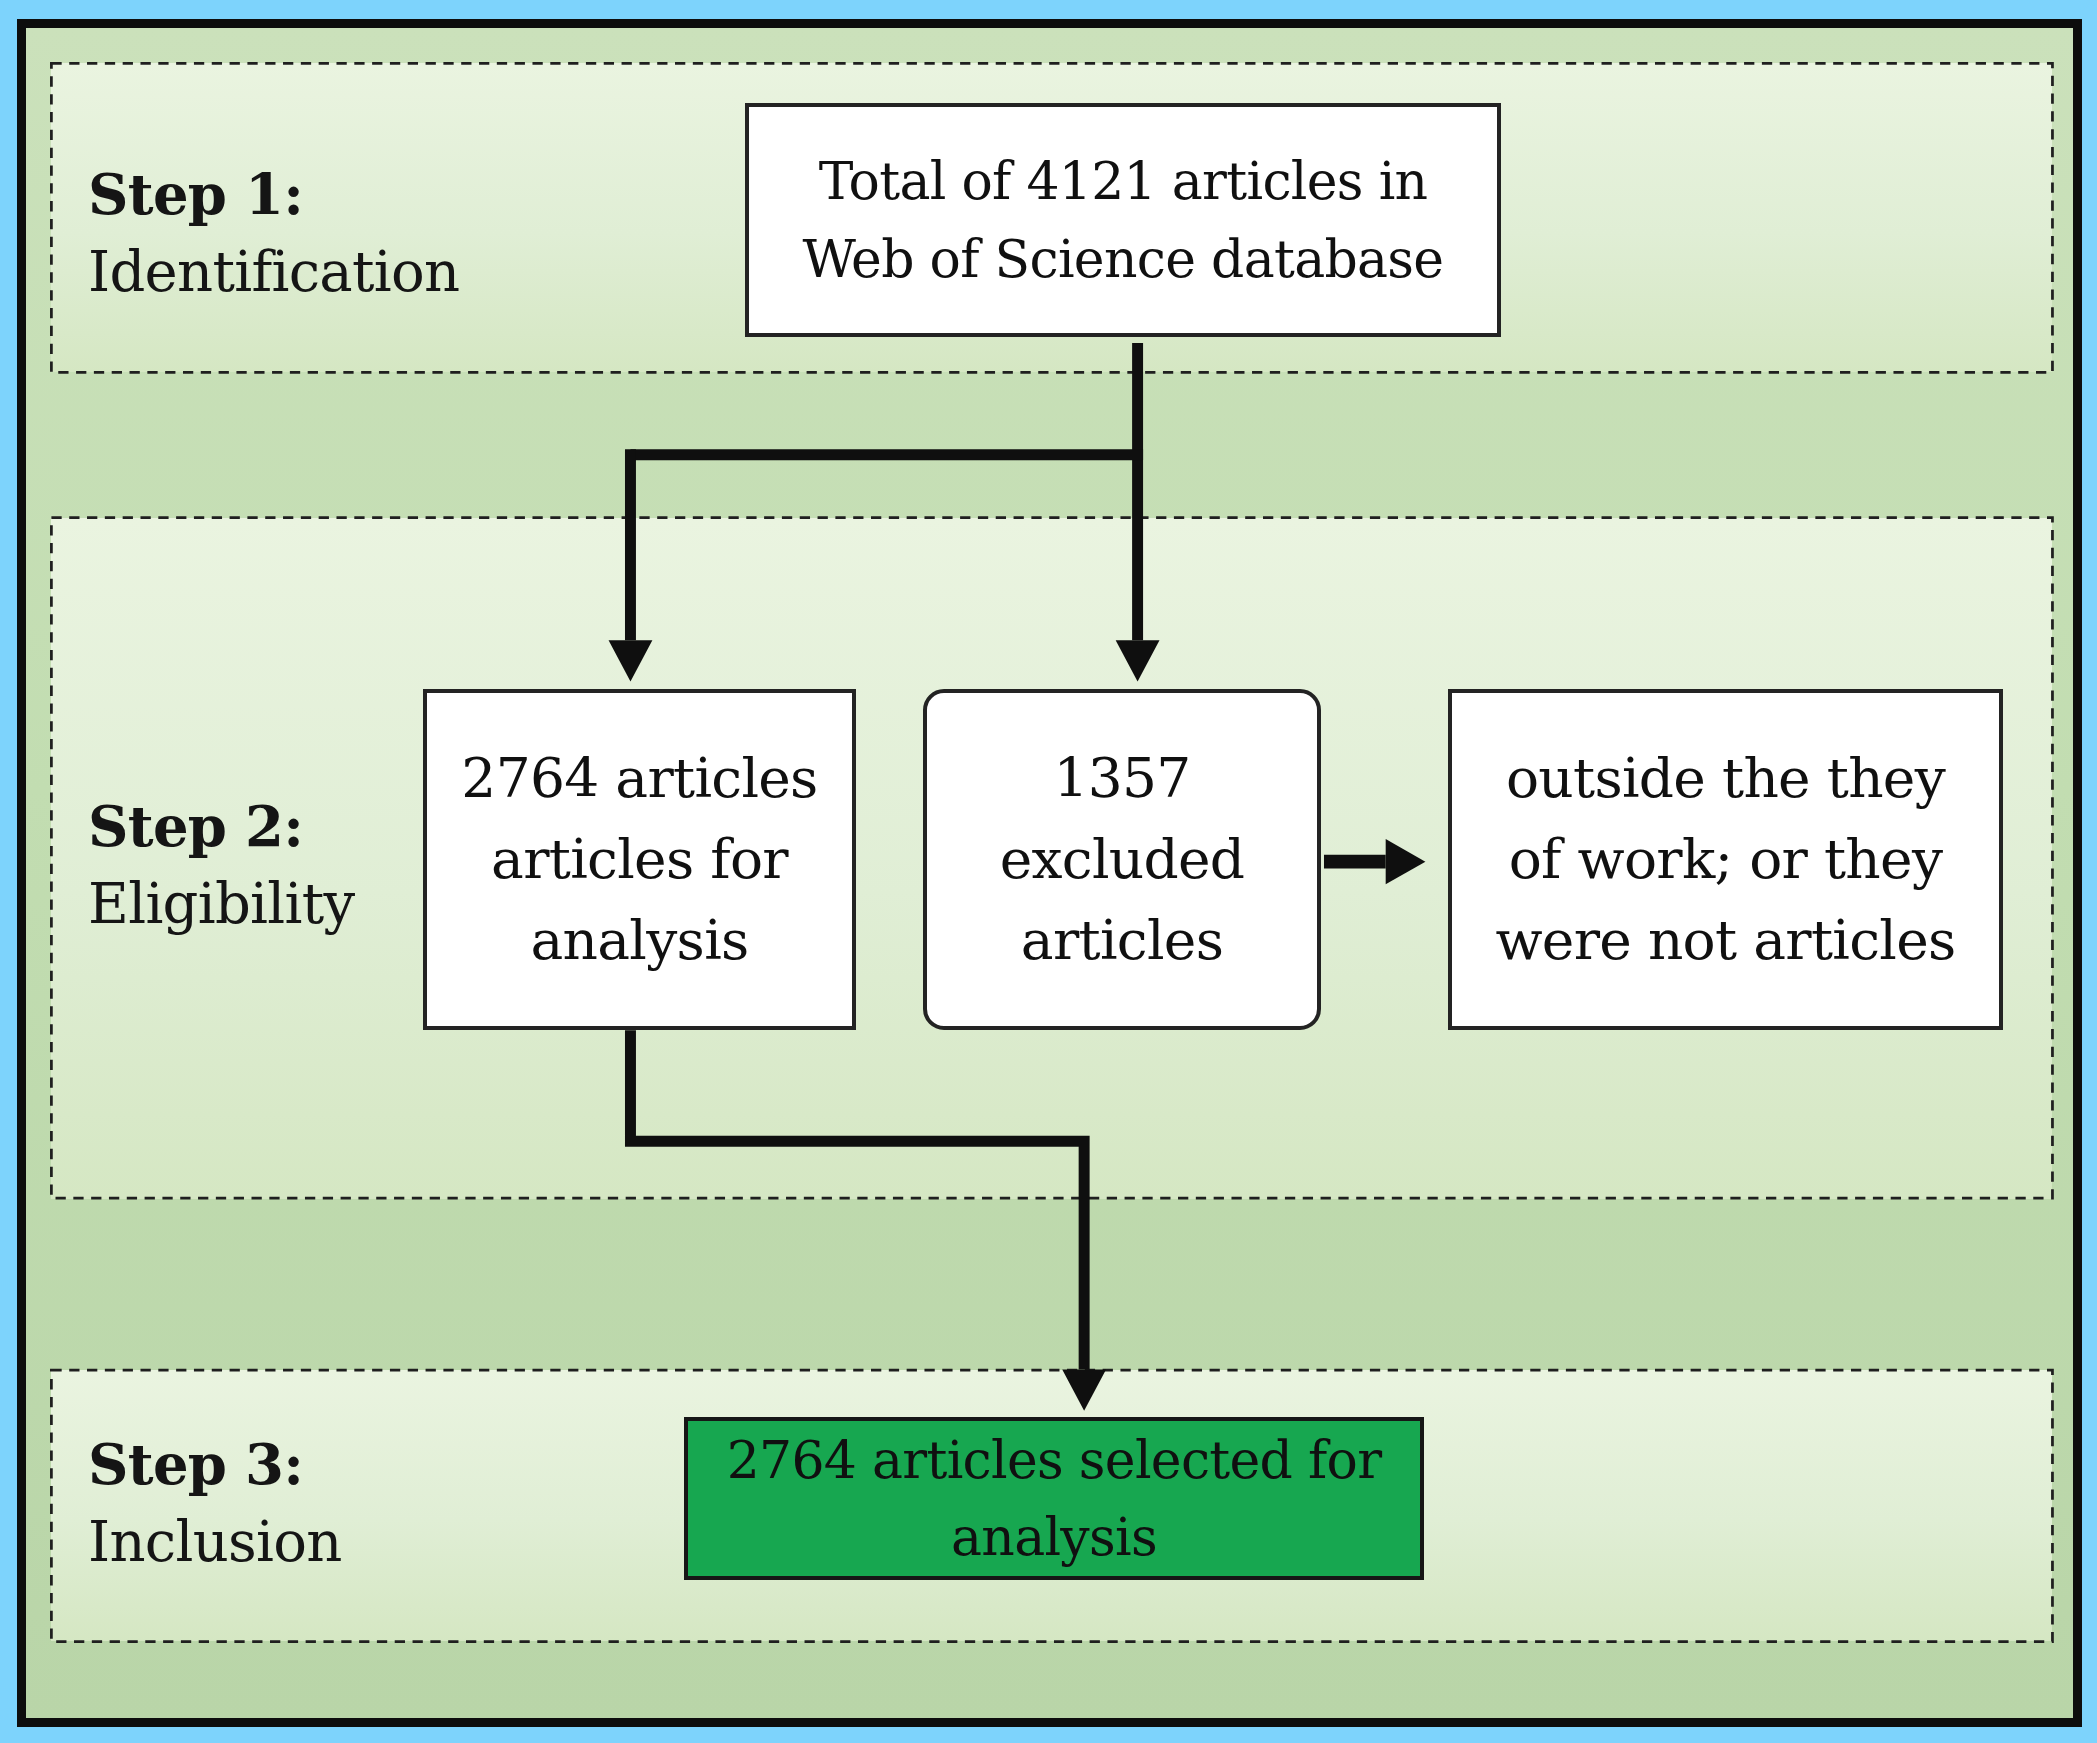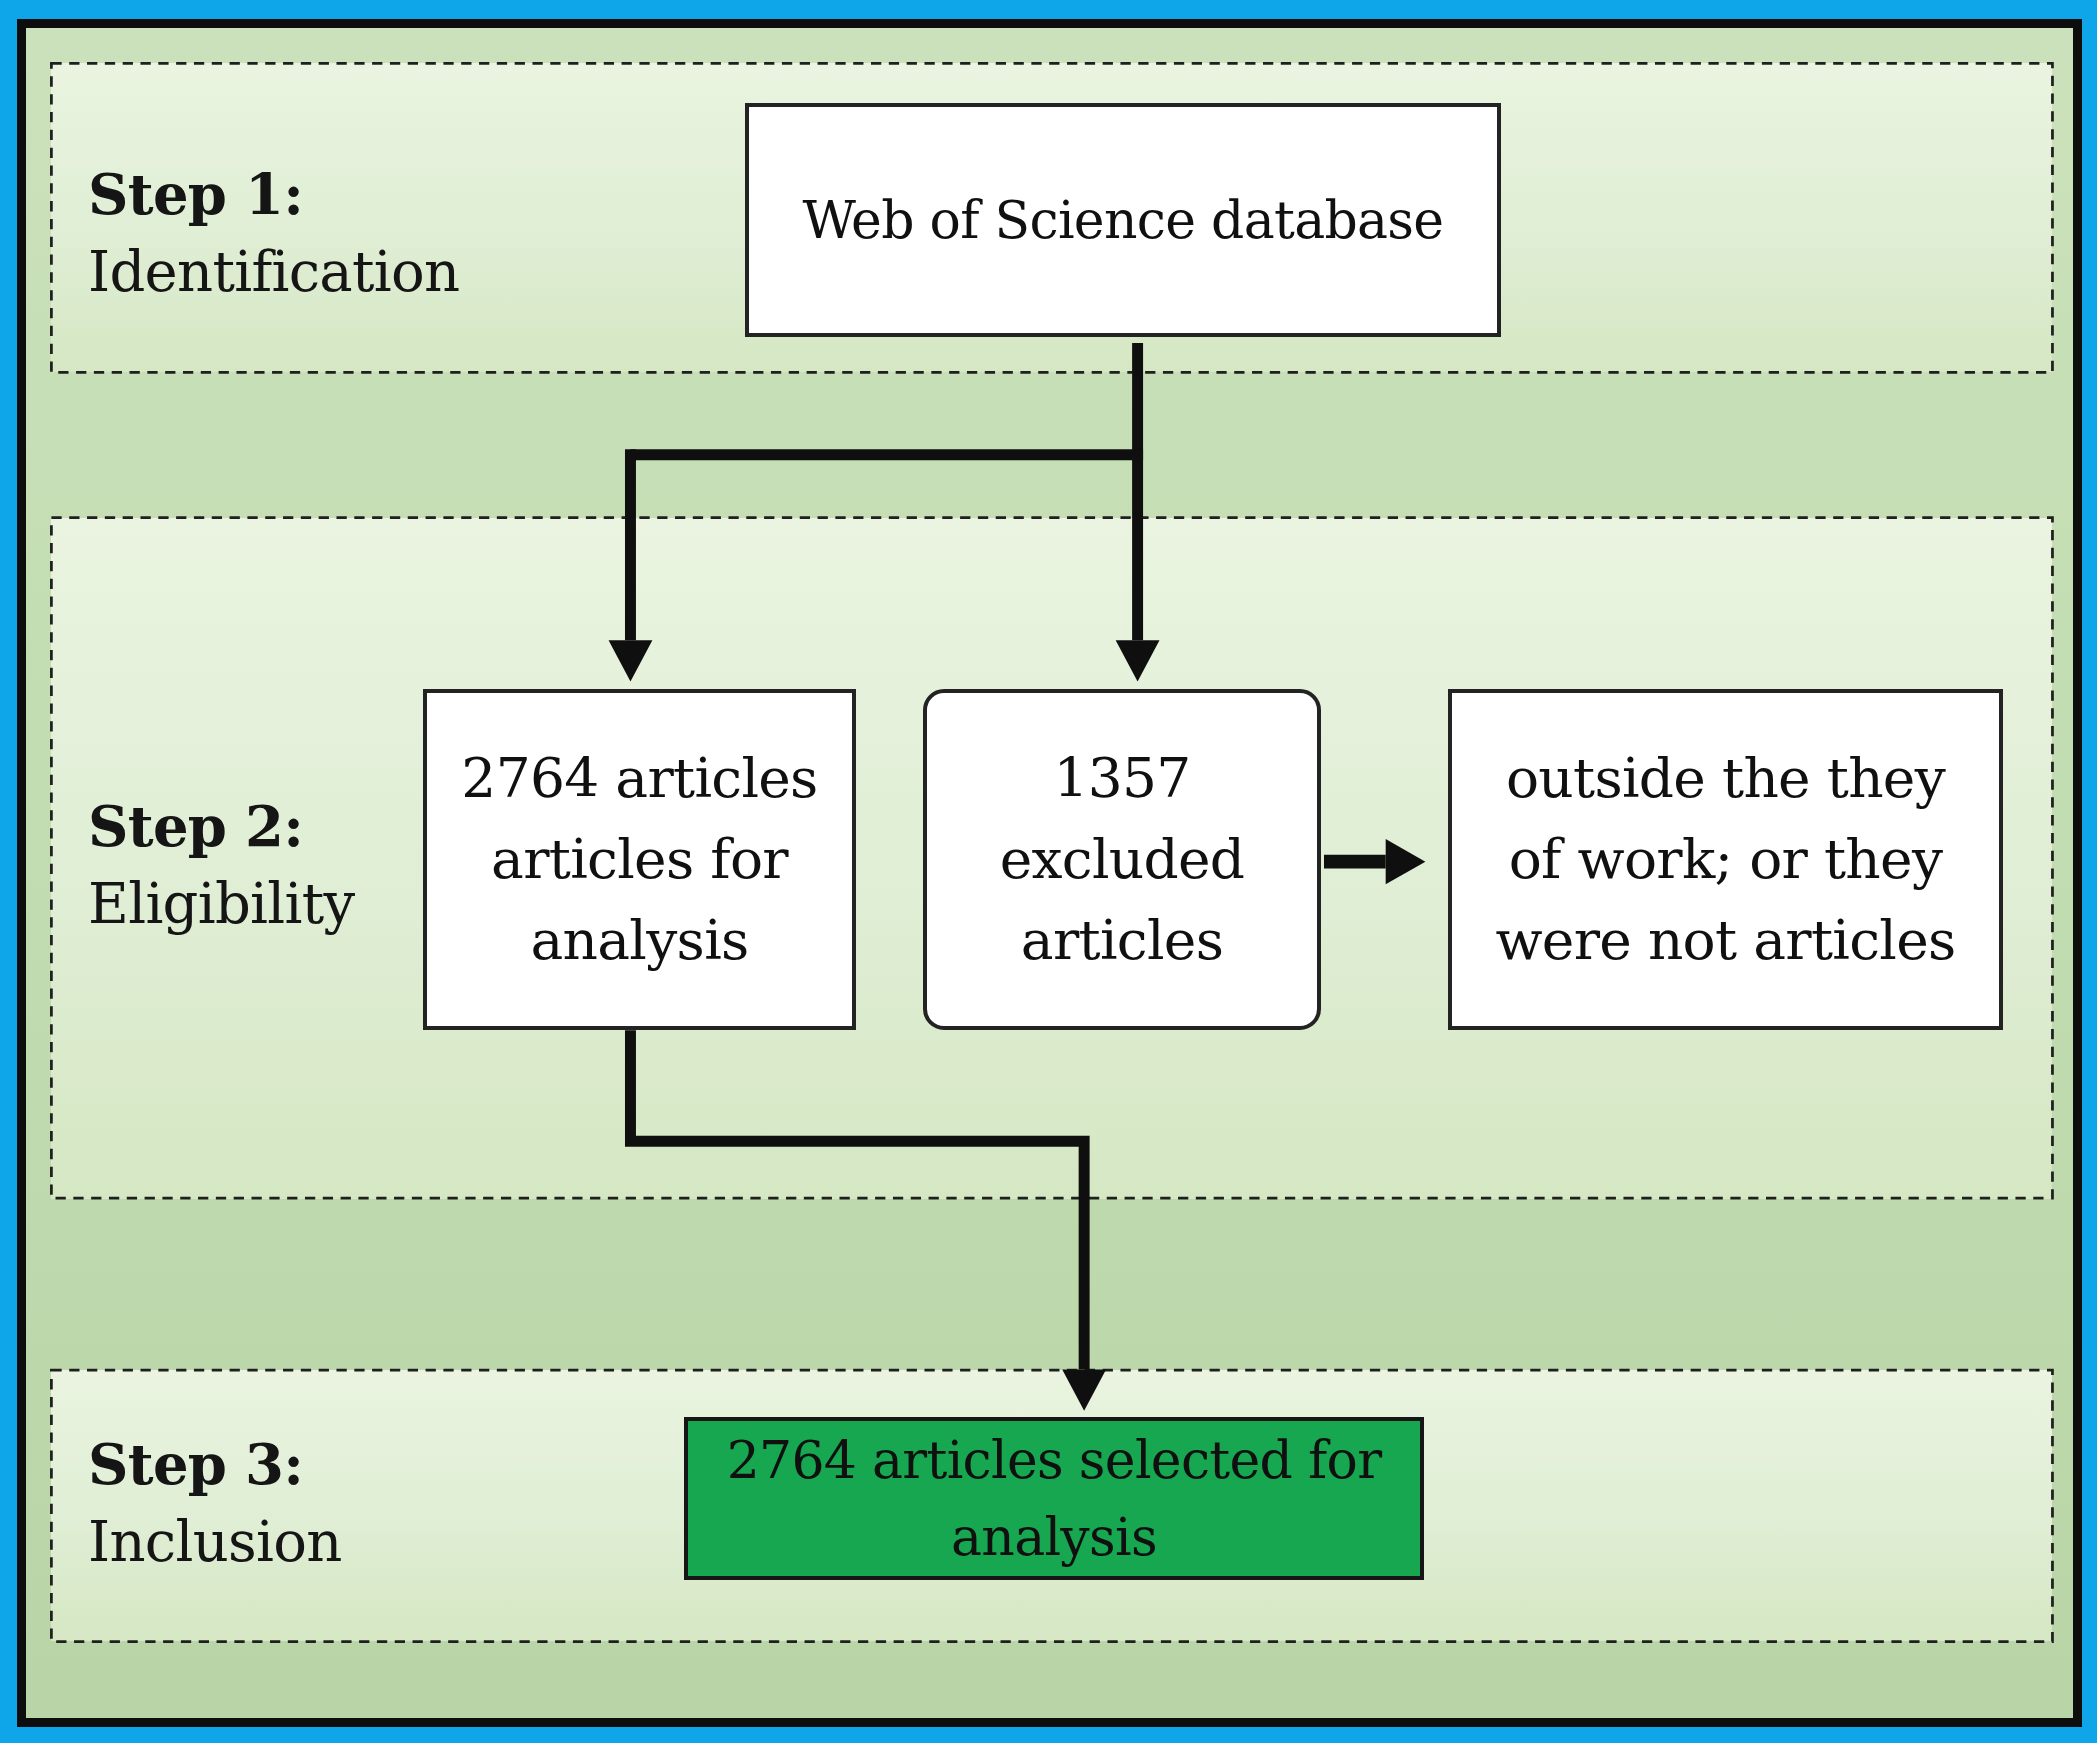--- a/index.html
+++ b/index.html
@@ -5,21 +5,21 @@
   html, body {
     margin: 0;
     padding: 0;
     background: #ffffff;
     font-family: "DejaVu Serif", "Liberation Serif", serif;
   }
   .stage {
     position: relative;
     width: 2097px;
     height: 1744px;
-    background: #0ea5e9;
+    background: #7dd3fc;
     overflow: hidden;
   }
   
   .frame {
     position: absolute;
     left: 16.5px; top: 19px;
     width: 2065px; height: 1708px;
     box-sizing: border-box;
     border: 9px solid #0d0d0d;
     background: linear-gradient(180deg, #cbe1bb 0%, #c2ddb1 45%, #b9d5a8 100%);
@@ -104,20 +104,21 @@
     <span class="bold">Step 2:</span><br>
     <span>Eligibility</span>
   </div>
 
   <div class="step-label s3">
     <span class="bold">Step 3:</span><br>
     <span>Inclusion</span>
   </div>
 
   <div class="node total">
+    <span class="line">Total of 4121 articles in</span>
     <span class="line">Web of Science database</span>
   </div>
 
   <div class="node selected">
     <span class="line">2764 articles</span>
     <span class="line">articles for</span>
     <span class="line">analysis</span>
   </div>
 
   <div class="node excluded">

